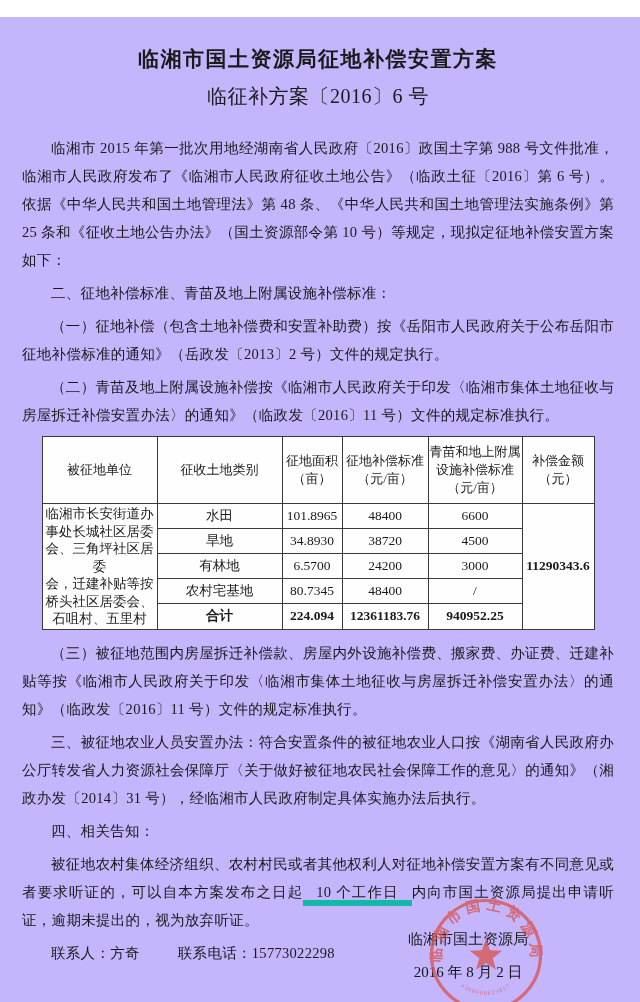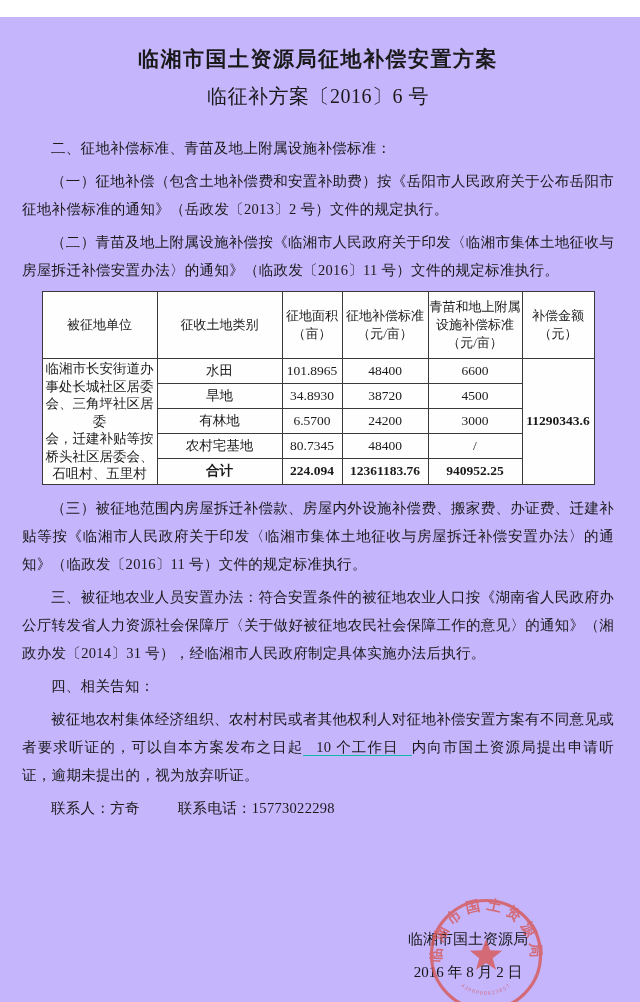--- a/index.html
+++ b/index.html
@@ -11,21 +11,21 @@
   .doc { padding:24px 26px 0 22px; }
   .title {
     margin:4px 0 10px; text-align:center;
     font-size:21px; font-weight:bold; letter-spacing:1.5px;
   }
   .docnum { text-align:center; font-size:20px; margin:0 0 24px; letter-spacing:0.5px; }
   p.body {
     margin:0 0 5px; font-size:14.5px; line-height:28px;
     text-align:justify; text-indent:2em; letter-spacing:0.3px;
   }
-  .uline { border-bottom:1px solid #14b8a6; padding:0 13px; }
+  .uline { border-bottom:6px solid #14b8a6; padding:0 13px; }
   .gap { display:inline-block; width:38px; }
 
   table.comp {
     border-collapse:collapse; table-layout:fixed;
     width:552px; margin:7px auto 9px; background:#fefefe;
   }
   table.comp th, table.comp td {
     border:1px solid #3a3a3a; text-align:center; vertical-align:middle;
     overflow:hidden;
   }
@@ -53,20 +53,21 @@
 </style>
 </head>
 <body>
 
 <div class="page">
   <div class="doc">
 
     <div class="title">临湘市国土资源局征地补偿安置方案</div>
     <div class="docnum">临征补方案〔2016〕6 号</div>
 
+    <p class="body">临湘市 2015 年第一批次用地经湖南省人民政府〔2016〕政国土字第 988 号文件批准，临湘市人民政府发布了《临湘市人民政府征收土地公告》（临政土征〔2016〕第 6 号）。依据《中华人民共和国土地管理法》第 48 条、《中华人民共和国土地管理法实施条例》第 25 条和《征收土地公告办法》（国土资源部令第 10 号）等规定，现拟定征地补偿安置方案如下：</p>
     <p class="body">二、征地补偿标准、青苗及地上附属设施补偿标准：</p>
     <p class="body">（一）征地补偿（包含土地补偿费和安置补助费）按《岳阳市人民政府关于公布岳阳市征地补偿标准的通知》（岳政发〔2013〕2 号）文件的规定执行。</p>
     <p class="body">（二）青苗及地上附属设施补偿按《临湘市人民政府关于印发〈临湘市集体土地征收与房屋拆迁补偿安置办法〉的通知》（临政发〔2016〕11 号）文件的规定标准执行。</p>
 
     <table class="comp">
       <colgroup>
         <col style="width:115px">
           <col style="width:125px">
           <col style="width:60px">
         <col style="width:86px">

